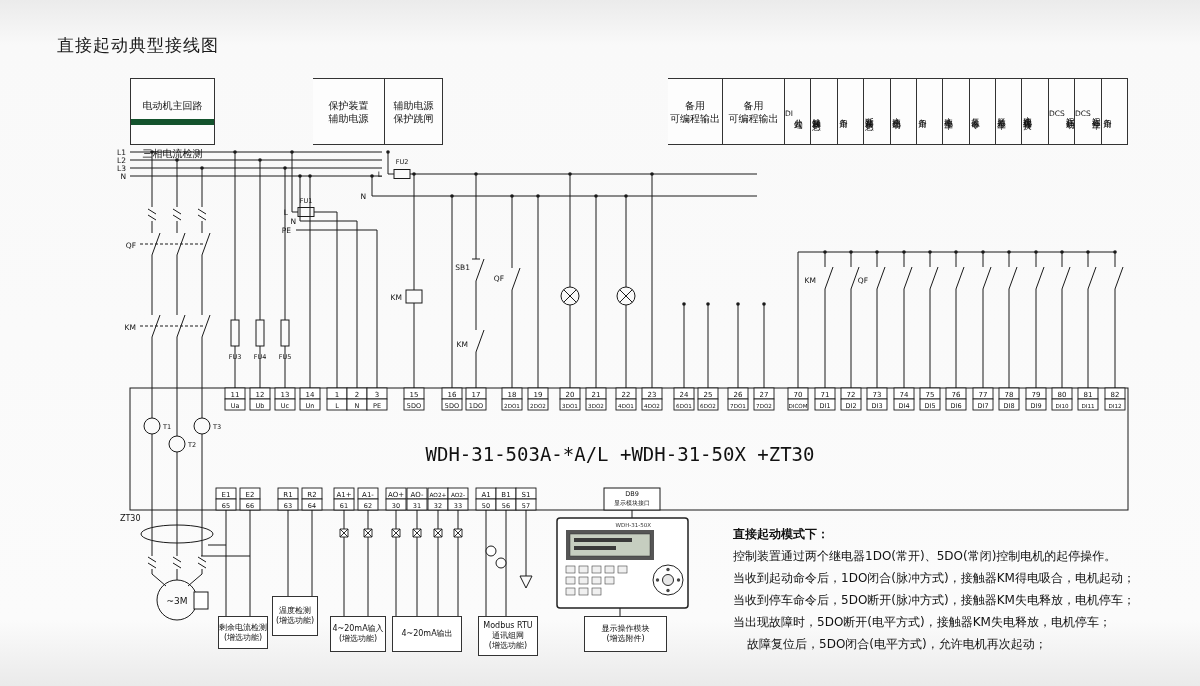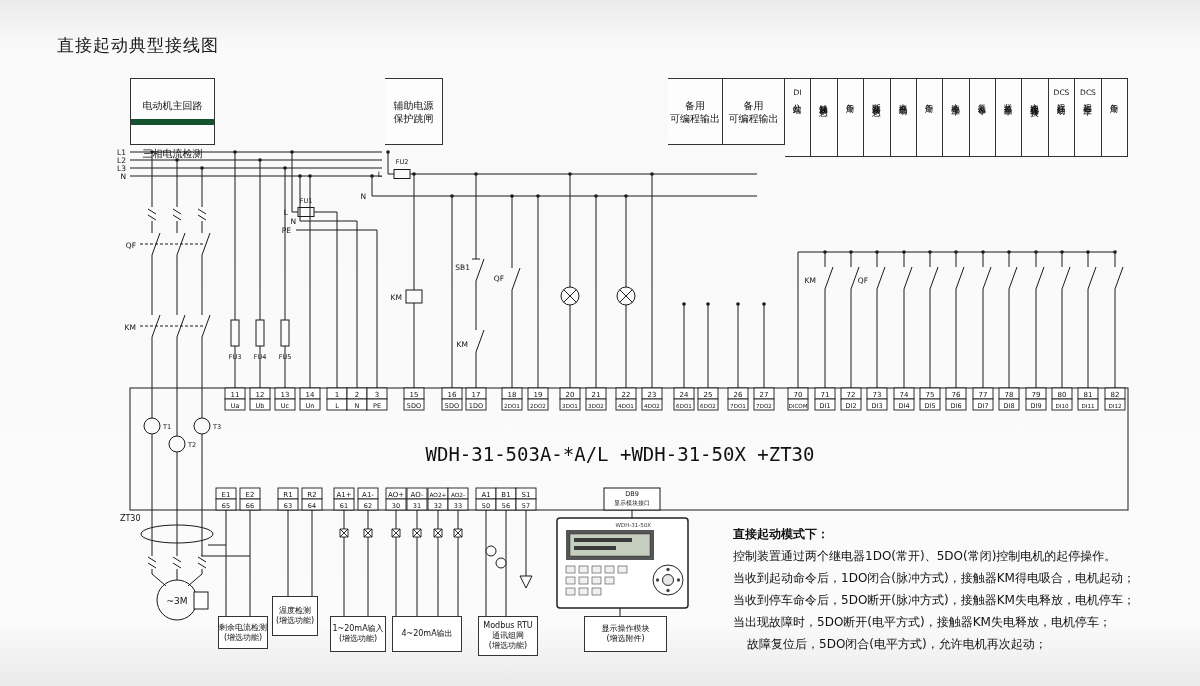--- a/index.html
+++ b/index.html
@@ -10,22 +10,22 @@
   .title{position:absolute;left:57px;top:34px;font-size:17px;font-weight:normal;color:#1a1a1a;letter-spacing:1px}
   .schem{position:absolute;left:0;top:0;width:1200px;height:686px;font-family:"DejaVu Sans","Liberation Sans",sans-serif}
   
   .hdr{position:absolute;left:130px;top:78px;width:998px;height:67px}
   .hcell{position:absolute;top:0;height:67px;border:1px solid #333;border-left:none;background:#fdfdfd;
          display:flex;align-items:center;justify-content:center;text-align:center;
          font-size:10px;line-height:13px;color:#111;white-space:pre-line}
   .hcell.first{border-left:1px solid #333;display:block}
   .half{height:50%;display:flex;align-items:center;justify-content:center;font-size:10px}
   .half:first-child{border-bottom:6px solid #14532d}
-  .vcell{position:absolute;top:0;height:79px;border:1px solid #333;border-left:none;background:#fdfdfd;
-         display:flex;flex-direction:column;align-items:center;padding-top:9px;color:#111}
+  .vcell{position:absolute;top:0;height:67px;border:1px solid #333;border-left:none;background:#fdfdfd;
+         display:flex;flex-direction:row;align-items:center;padding-top:3px;color:#111}
   .vp{font-size:7.5px;height:9px;line-height:9px}
   .vt{writing-mode:vertical-rl;text-orientation:upright;font-size:8.5px;letter-spacing:1px}
   
   .bbox{position:absolute;border:1px solid #333;background:#fff;color:#111;
         display:flex;align-items:center;justify-content:center;text-align:center;
         font-size:8px;line-height:10px;white-space:pre-line}
   
   .notes{position:absolute;left:733px;top:527px;width:470px;color:#111;font-size:12px;line-height:14px}
   .nh{font-weight:bold}
   .nl{margin-top:8px}
@@ -412,20 +412,22 @@
         <text x="526" y="496.5" text-anchor="middle" font-size="7" fill="#111" stroke="none">S1</text>
         <text x="526" y="507.5" text-anchor="middle" font-size="6.5" fill="#111" stroke="none">57</text>
       </g>
     </svg>
 
   <div class="hdr">
     <div class="hcell first" style="left:0;width:85px">
       <div class="half">电动机主回路</div>
       <div class="half">三相电流检测</div>
     </div>
+    <div class="hcell" style="left:183px;width:72px">保护装置
+辅助电源</div>
     <div class="hcell" style="left:255px;width:58px">辅助电源
 保护跳闸</div>
     <div class="hcell" style="left:538px;width:55px">备用
 可编程输出</div>
     <div class="hcell" style="left:593px;width:62px">备用
 可编程输出</div>
     <div class="vcell" style="left:655px;width:26px">
         <span class="vp">DI</span>
         <span class="vt">公共端</span>
       </div>
@@ -476,21 +478,21 @@
     <div class="vcell" style="left:972px;width:26px">
         <span class="vp"></span>
         <span class="vt">备用</span>
       </div>
   </div>
 
   <div class="bbox" style="left:218px;top:616px;width:50px;height:33px">剩余电流检测
 (增选功能)</div>
   <div class="bbox" style="left:272px;top:596px;width:46px;height:40px">温度检测
 (增选功能)</div>
-  <div class="bbox" style="left:330px;top:616px;width:56px;height:36px">1~20mA输入
+  <div class="bbox" style="left:330px;top:616px;width:56px;height:36px">4~20mA输入
 (增选功能)</div>
   <div class="bbox" style="left:392px;top:616px;width:70px;height:36px">4~20mA输出</div>
   <div class="bbox" style="left:478px;top:616px;width:60px;height:40px">Modbus RTU
 通讯组网
 (增选功能)</div>
   <div class="bbox" style="left:584px;top:616px;width:83px;height:36px">显示操作模块
 (增选附件)</div>
 
   <div class="notes">
     <div class="nh">直接起动模式下：</div>

